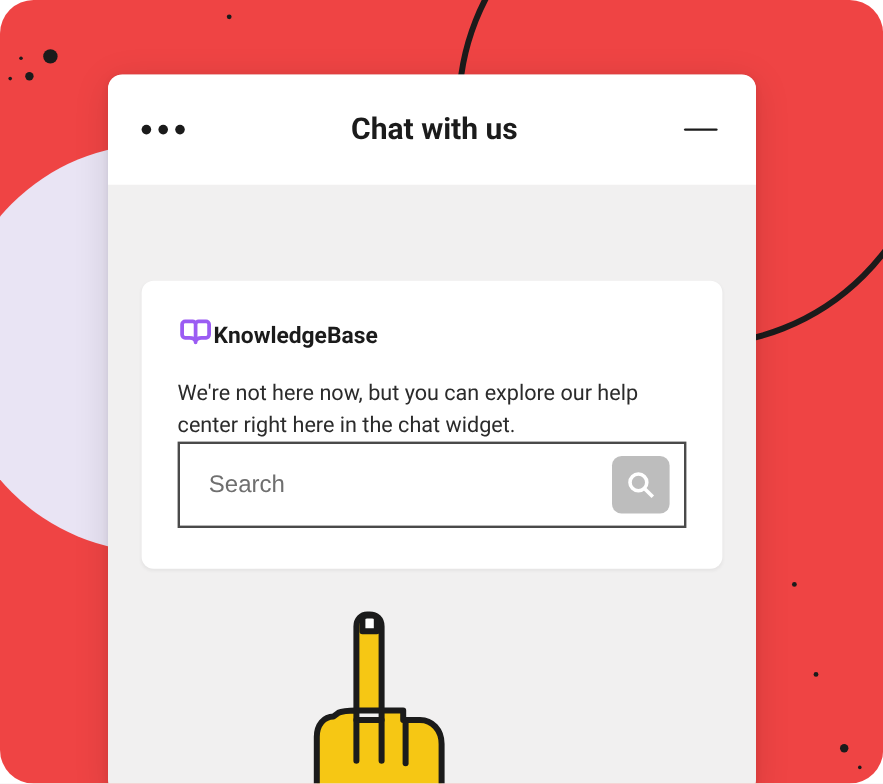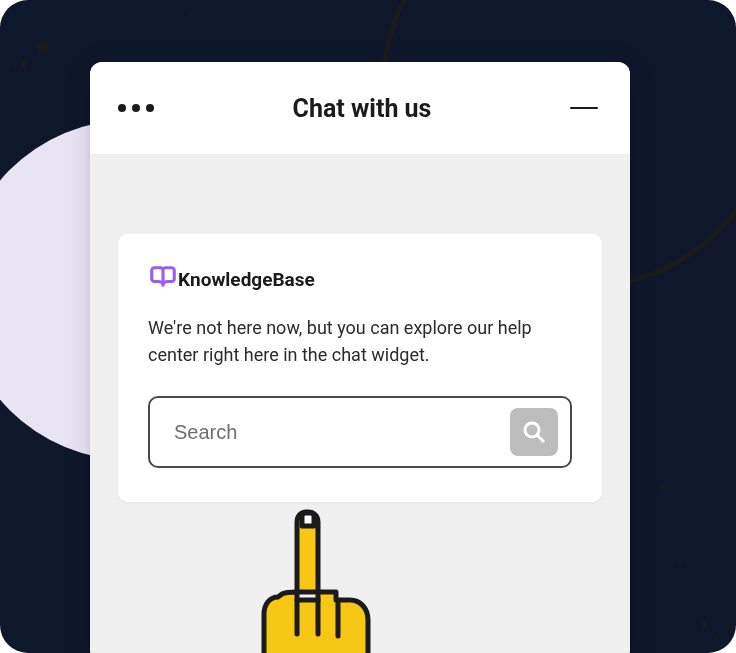--- a/index.html
+++ b/index.html
@@ -5,21 +5,21 @@
   * { box-sizing: border-box; margin: 0; padding: 0; }
   html, body { width: 736px; height: 653px; }
   body {
     font-family: -apple-system, BlinkMacSystemFont, "Segoe UI", Roboto, Helvetica, Arial, sans-serif;
     background: #fff;
   }
   .stage {
     position: relative;
     width: 736px;
     height: 653px;
-    background: #0f172a;
+    background: #ef4444;
     border-radius: 28px;
     overflow: hidden;
   }
   
   .dot { position: absolute; background: #1b1b1b; border-radius: 50%; }
   .d1 { width: 7px; height: 7px; left: 21px; top: 60px; }
   .d2 { width: 12px; height: 12px; left: 36px; top: 41px; }
   .d3 { width: 3px; height: 3px; left: 16px; top: 47px; }
   .d4 { width: 3px; height: 3px; left: 7px;  top: 64px; }
   .d5 { width: 4px; height: 4px; left: 189px; top: 12px; }
@@ -94,28 +94,27 @@
   .brand-row {
     display: flex; align-items: center; 
     margin-bottom: 20px;
   }
   .brand-name { font-size: 19px; font-weight: 700; color:#1b1b1b; }
   .kb-icon { width: 30px; height: 30px; flex-shrink:0; }
   .card-text {
     font-size: 18px;
     line-height: 1.5;
     color: #2b2b2b;
-    margin-bottom: 28px;
   }
 
   
   .search-wrap {
     display: flex; align-items: center;
     border: 2px solid #4a4a4a;
-    border-radius: 10px;
+    border-radius: 0;
     height: 72px;
     padding: 0 12px 0 24px;
     background: #fff;
   }
   .search-input {
     flex: 1;
     border: none; outline: none;
     font-size: 20px;
     color: #333;
     background: transparent;

